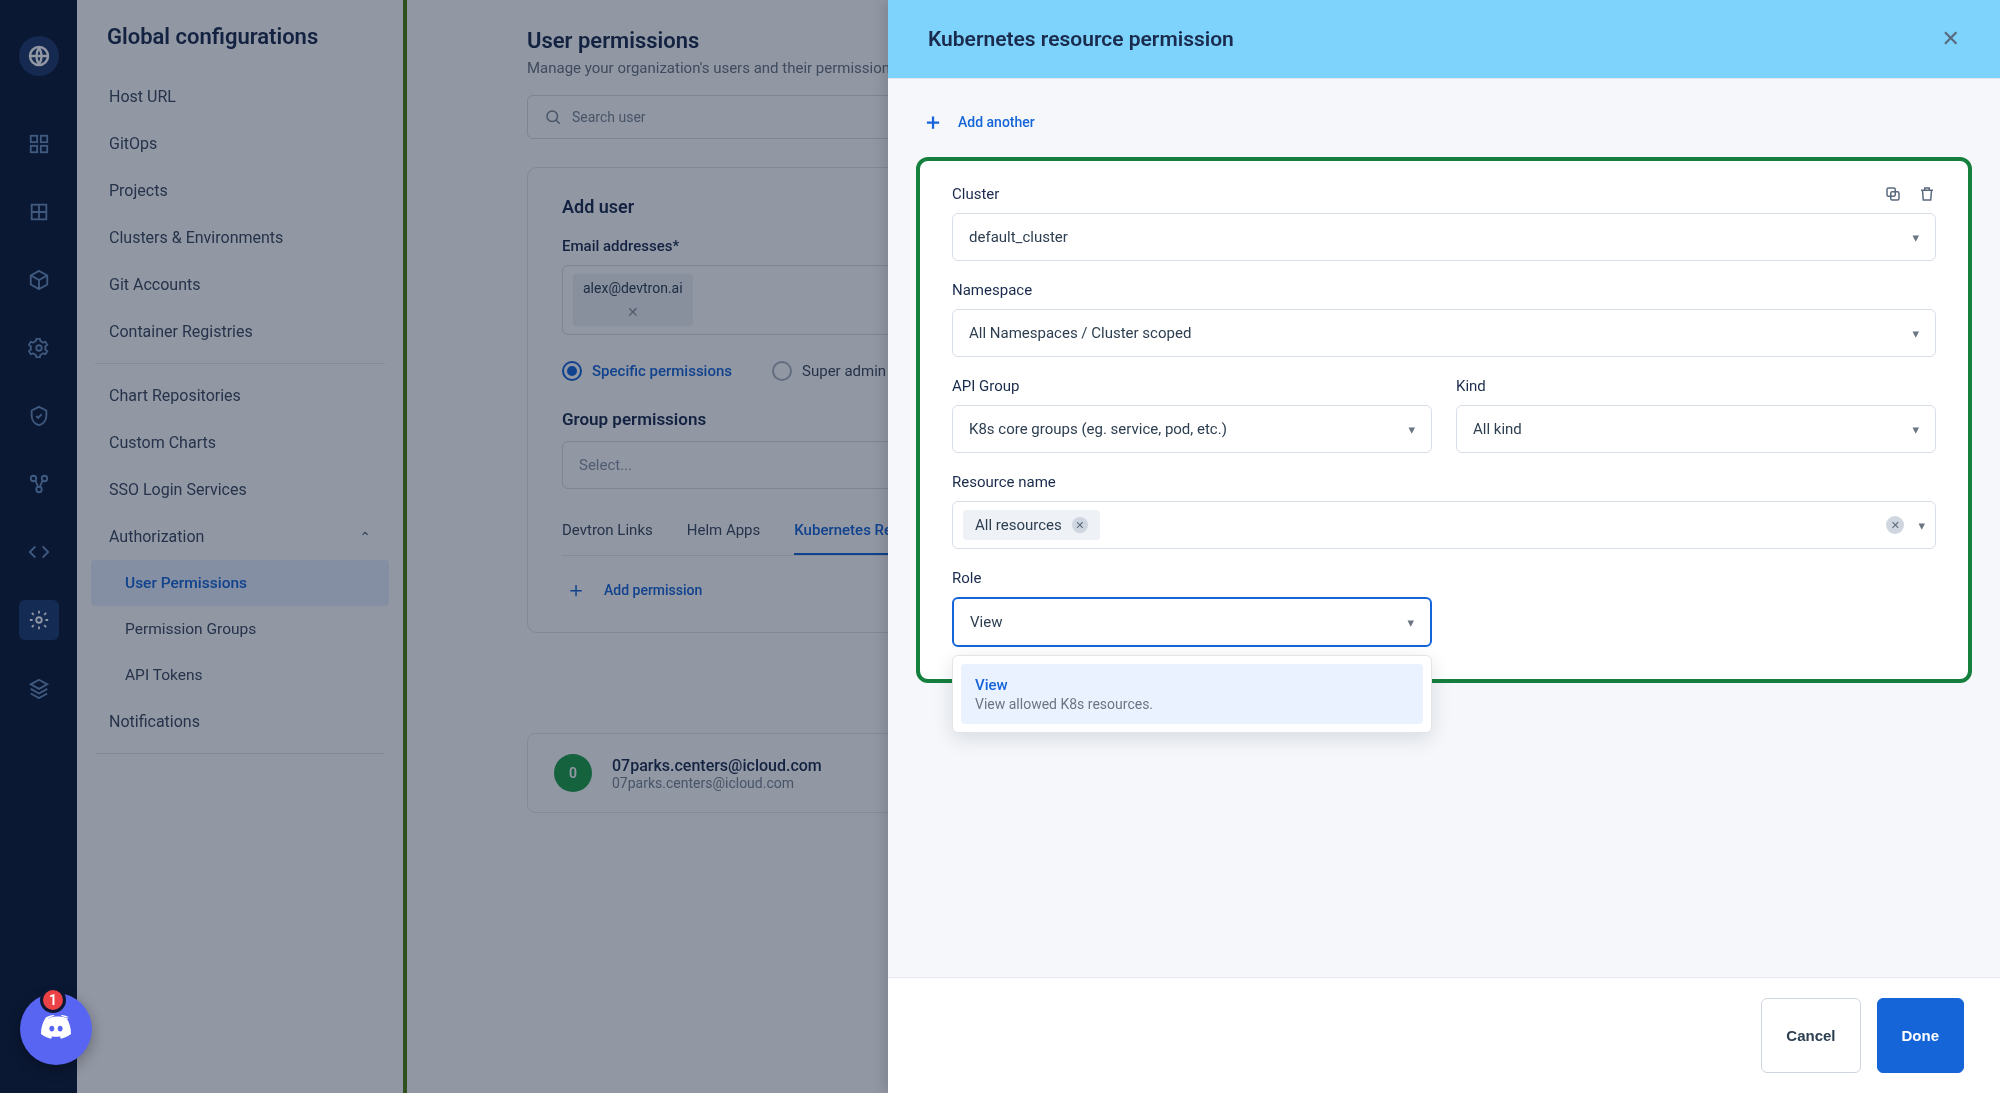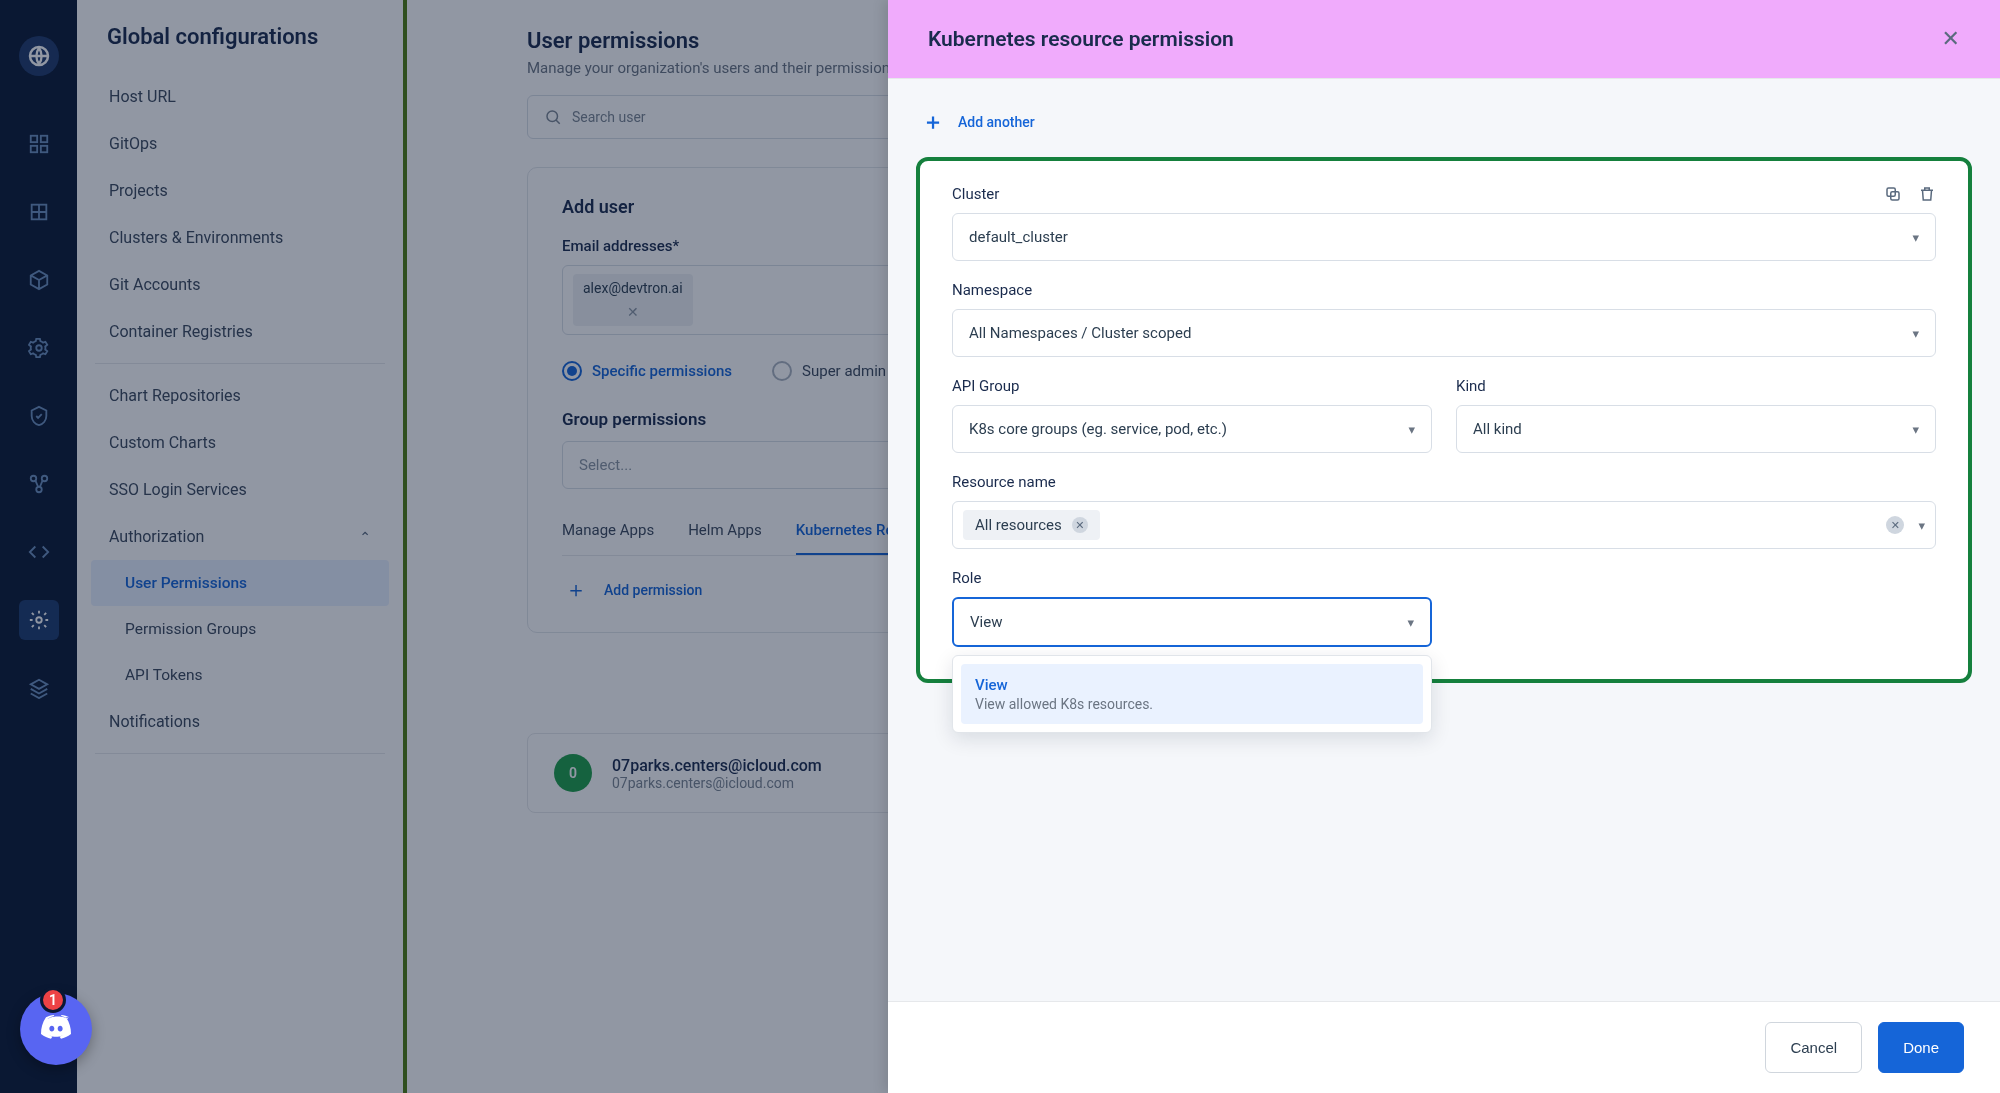--- a/index.html
+++ b/index.html
@@ -141,21 +141,21 @@
     top:0; right:0; bottom:0;
     width:1112px;
     background:#fff;
     display:flex; flex-direction:column;
     box-shadow:-4px 0 12px rgba(0,0,0,0.12);
   }
   .drawer-header {
     padding:26px 40px;
     display:flex; justify-content:space-between; align-items:center;
     border-bottom:1px solid #e6e8eb;
-    background:#f0abfc;
+    background:#7dd3fc;
   }
   .drawer-header h2 { font-size:21px; font-weight:600; color:#1a2b4d;}
   .drawer-header .close { font-size:22px; color:#5a6a7e; cursor:pointer; background:none;border:none;}
   .drawer-body {
     flex:1; overflow-y:auto;
     background:#f5f7fa;
     padding:28px;
   }
   .add-another { display:flex; align-items:center; gap:14px; color:#1565d8; font-weight:500; cursor:pointer; margin-bottom:20px; margin-left:6px;}
   .add-another .plus { font-size:22px; font-weight:600;}
@@ -212,21 +212,21 @@
   .dd-item.sel { background:#eaf2ff;}
   .dd-item .t { font-size:15px; color:#1a2b4d;}
   .dd-item.sel .t { color:#1565d8; font-weight:500;}
   .dd-item .d { font-size:14px; color:#6b7583; margin-top:2px;}
   .drawer-footer {
     background:#fff;
     border-top:1px solid #e6e8eb;
     padding:20px 36px;
     display:flex; justify-content:flex-end; gap:16px;
   }
-  .btn { padding:16px 24px; font-size:15px; border-radius:6px; cursor:pointer; font-weight:400;}
+  .btn { padding:28px 24px; font-size:15px; border-radius:6px; cursor:pointer; font-weight:700;}
   .btn-secondary { background:#fff; border:1px solid #d0d6dd; color:#2c3e50;}
   .btn-primary { background:#1565d8; border:1px solid #1565d8; color:#fff;}
   
   .fab {
     position:absolute; left:20px; bottom:28px;
     width:72px;height:72px;border-radius:50%;
     background:#5865f2;
     display:flex;align-items:center;justify-content:center;
     box-shadow:0 4px 14px rgba(0,0,0,0.3);
     z-index:50;
@@ -391,21 +391,21 @@
         <div class="radio-opt">
           <span class="radio-c"></span>
           <span class="lbl">Super admin</span>
         </div>
       </div>
 
       <div class="section-title">Group permissions</div>
       <div class="fake-select">Select...</div>
 
       <div class="tab-row">
-        <div class="tab">Manage Apps</div>
+        <div class="tab">Devtron Links</div>
         <div class="tab">Helm Apps</div>
         <div class="tab active">Kubernetes Resources</div>
       </div>
 
       <div class="add-perm">
         <span class="plus">＋</span>
         <span>Add permission</span>
       </div>
     </div>
 

